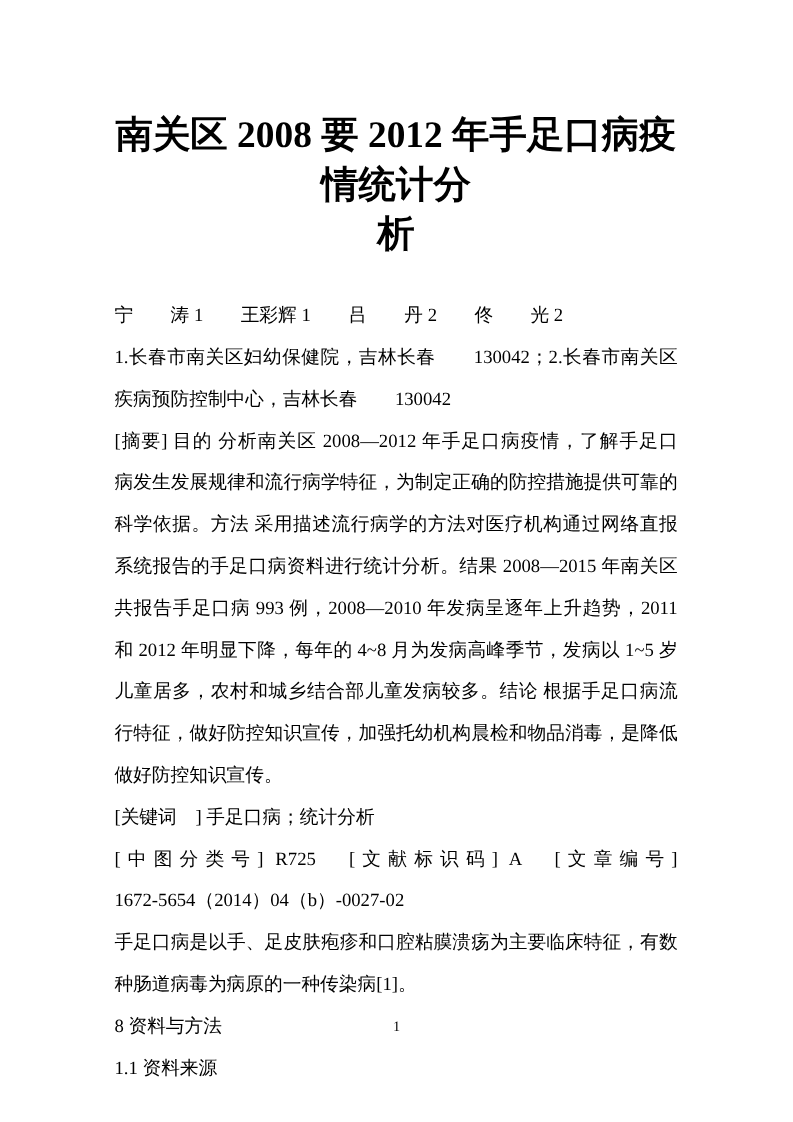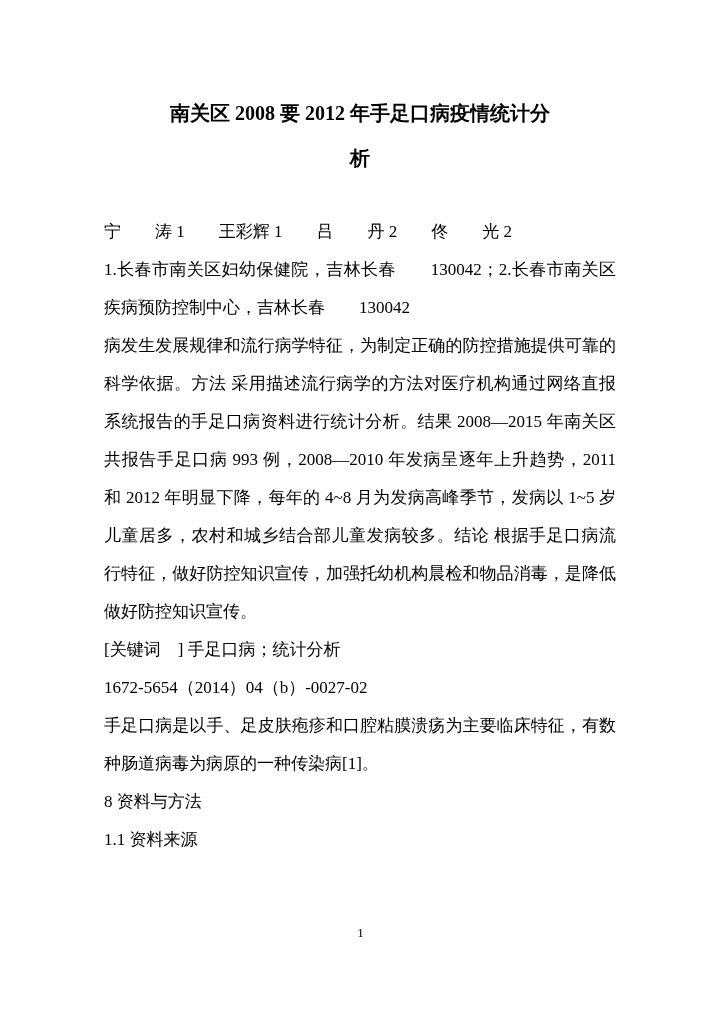--- a/index.html
+++ b/index.html
@@ -17,21 +17,21 @@
     font-family: "Liberation Serif", "DejaVu Serif", serif;
     box-sizing: border-box;
     padding-left: 104px;
     padding-right: 105px;
     overflow: hidden;
   }
   .doc-title {
     padding-top: 78px;
     text-align: center;
     font-weight: bold;
-    font-size: 20px;
+    font-size: 34px;
     line-height: 45px;
   }
   .doc-title .t-line { display: block; }
   .body-text {
     margin-top: 32px;
     font-size: 17px;
     line-height: 38px;
   }
   .line {
     display: block;
@@ -66,31 +66,33 @@
     <span class="t-line">析</span>
   </h1>
 
   <div class="body-text">
 
     <span class="line end">宁　　涛 1　　王彩辉 1　　吕　　丹 2　　佟　　光 2</span>
 
     <span class="line just">1.长春市南关区妇幼保健院，吉林长春　　130042；2.长春市南关区</span>
     <span class="line end">疾病预防控制中心，吉林长春　　130042</span>
 
+    <span class="line just">[摘要] 目的 分析南关区 2008—2012 年手足口病疫情，了解手足口</span>
     <span class="line just">病发生发展规律和流行病学特征，为制定正确的防控措施提供可靠的</span>
     <span class="line just">科学依据。方法 采用描述流行病学的方法对医疗机构通过网络直报</span>
     <span class="line just">系统报告的手足口病资料进行统计分析。结果 2008—2015 年南关区</span>
     <span class="line just">共报告手足口病 993 例，2008—2010 年发病呈逐年上升趋势，2011</span>
     <span class="line just">和 2012 年明显下降，每年的 4~8 月为发病高峰季节，发病以 1~5 岁</span>
     <span class="line just">儿童居多，农村和城乡结合部儿童发病较多。结论 根据手足口病流</span>
     <span class="line just">行特征，做好防控知识宣传，加强托幼机构晨检和物品消毒，是降低</span>
     <span class="line end">做好防控知识宣传。</span>
 
     <span class="line end">[关键词　] 手足口病；统计分析</span>
 
+    <span class="line just">[中图分类号] R725　[文献标识码] A　[文章编号]</span>
     <span class="line end">1672-5654（2014）04（b）-0027-02</span>
 
     <span class="line just">手足口病是以手、足皮肤疱疹和口腔粘膜溃疡为主要临床特征，有数</span>
     <span class="line end">种肠道病毒为病原的一种传染病[1]。</span>
 
     <span class="line end">8 资料与方法</span>
     <span class="line end">1.1 资料来源</span>
 
   </div>
 

